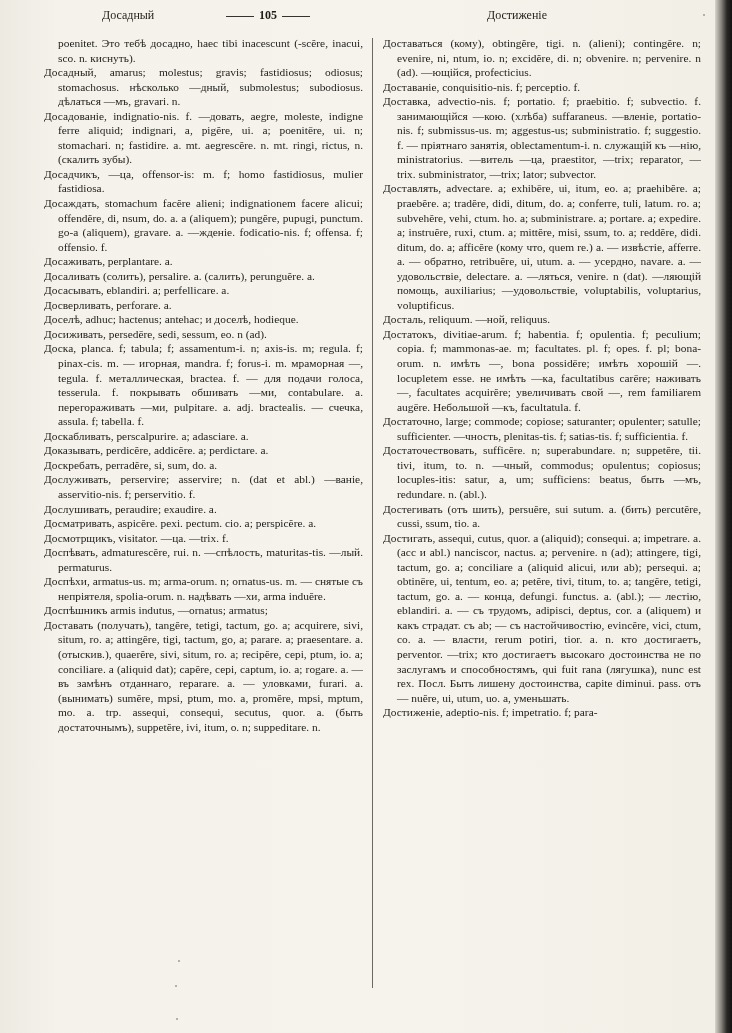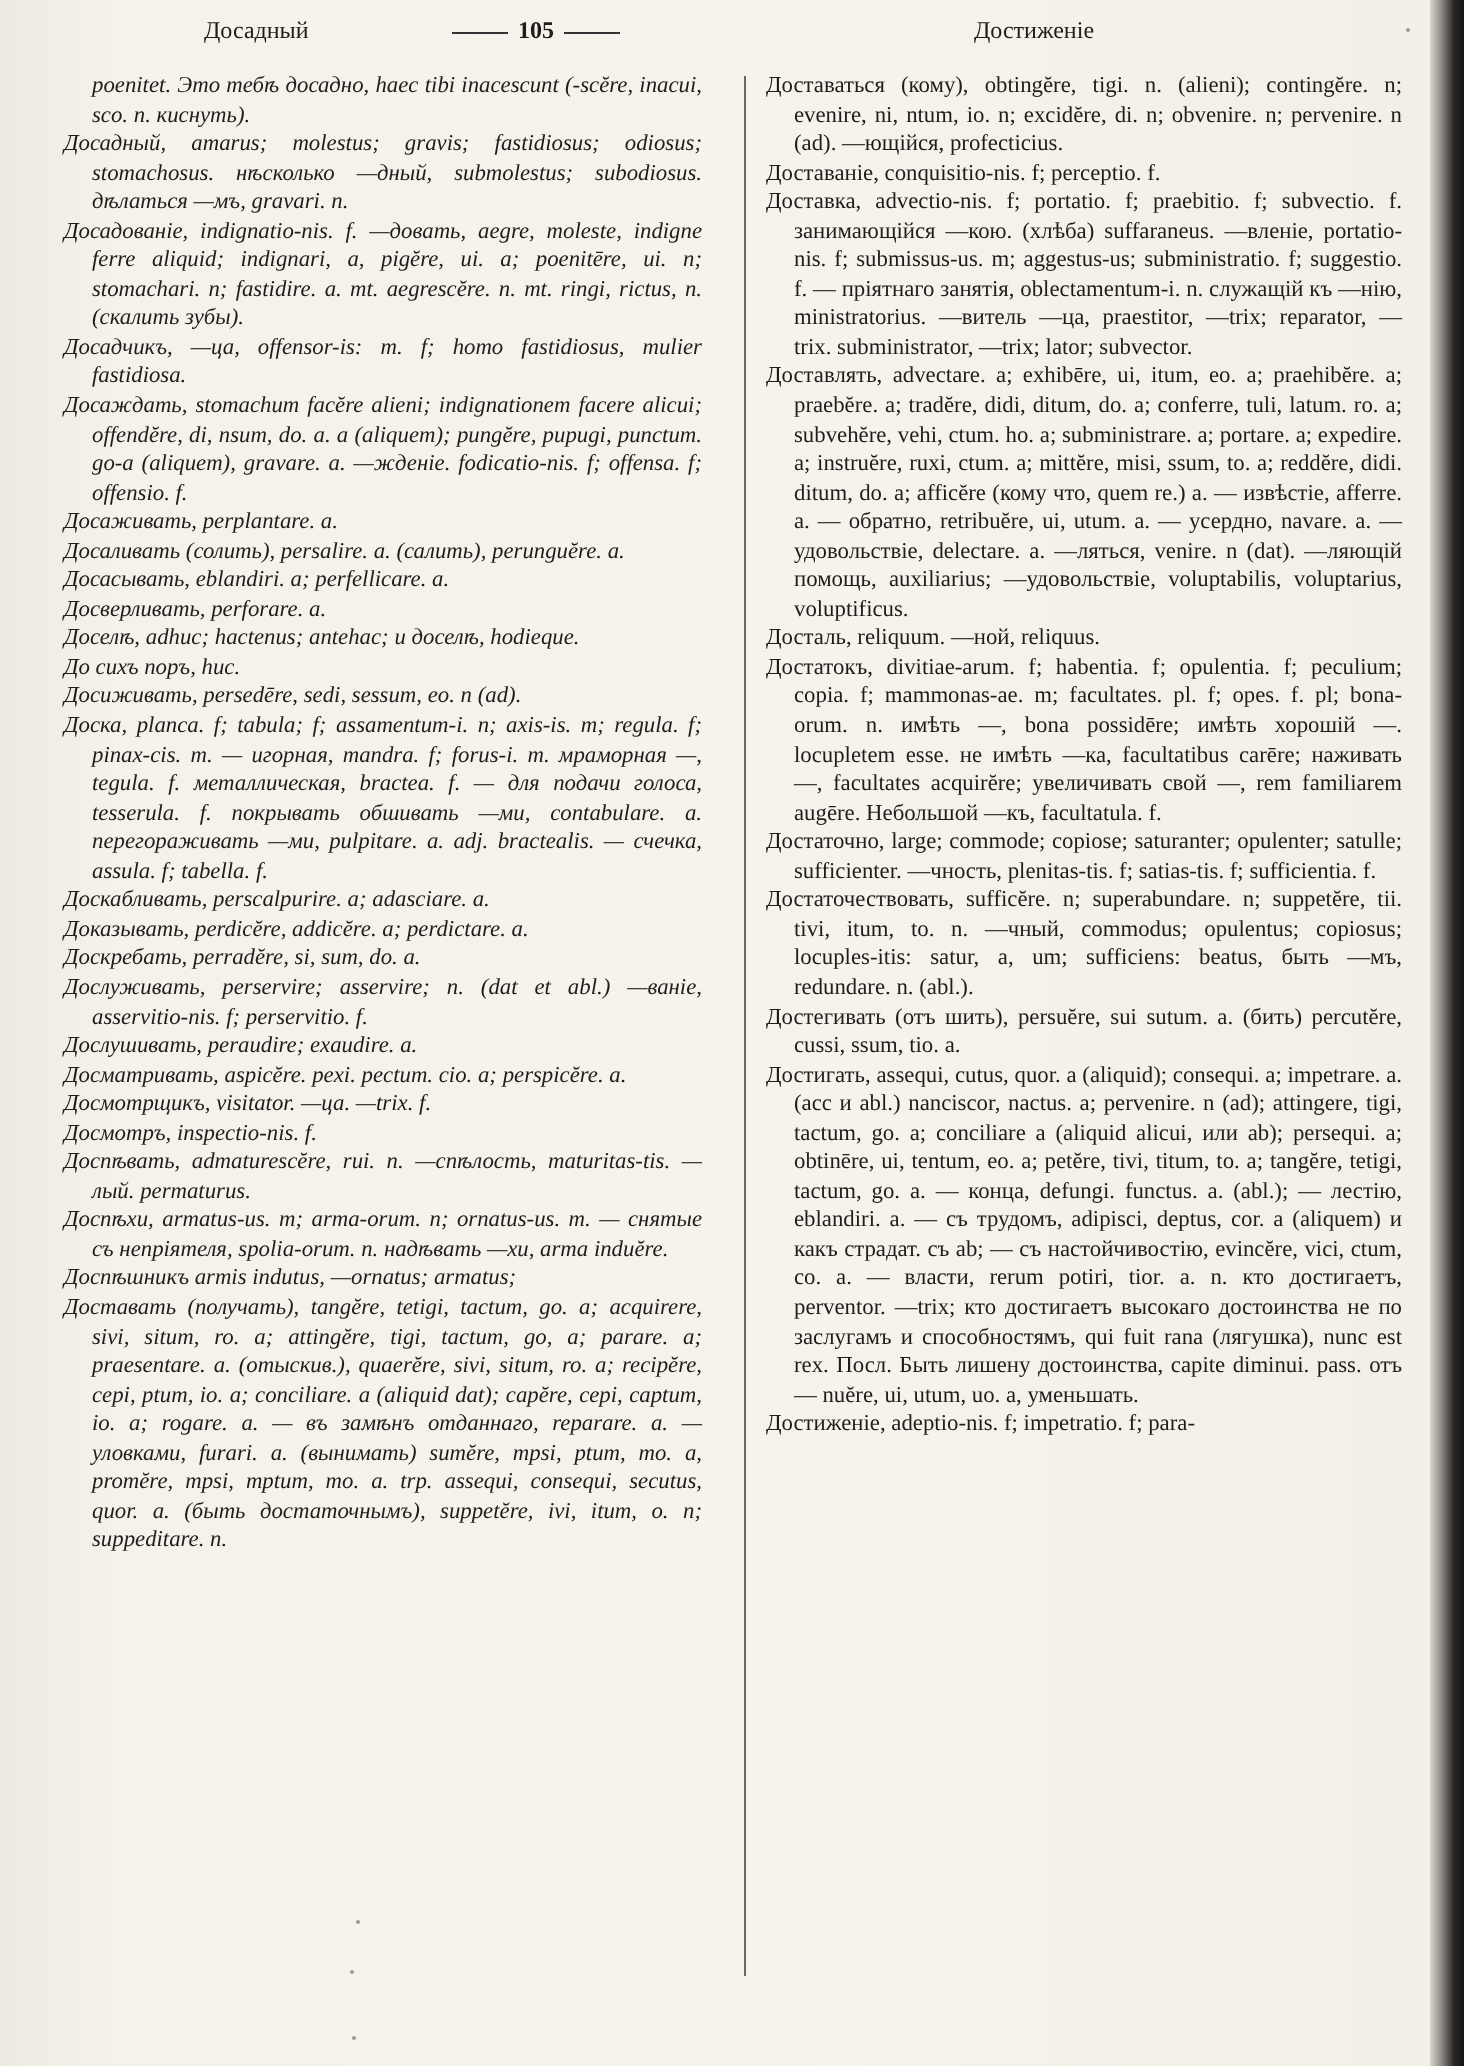--- a/index.html
+++ b/index.html
@@ -24,21 +24,21 @@
     }
     .header .left { position: absolute; left: 102px; top: 0; font-family: Liberation Serif, serif; }
     .header .center { position: absolute; left: 218px; top: 0; width: 100px; text-align: center; font-weight: bold; }
     .header .center .rule { display: inline-block; width: 28px; border-top: 1px solid #333; vertical-align: middle; margin: 0 5px; }
     .header .right { position: absolute; left: 487px; top: 0; }
     .col {
       position: absolute; top: 36px;
       font-size: 11.4px; line-height: 14.55px;
       text-align: justify;
     }
-    .col.left { left: 32px; width: 319px; font-style: italic; }
+    .col.left { left: 44px; width: 319px; }
     .col.right { left: 383px; width: 318px; font-family: Liberation Serif, serif; }
     .divider {
       position: absolute; left: 372px; top: 38px; width: 1px; height: 950px;
       background: #6a6862;
     }
     .entry { margin: 0; padding-left: 14px; text-indent: -14px; }
     .entry.cont { padding-left: 14px; text-indent: 0; }
     .hw { font-weight: normal; }
     .speck { position: absolute; width: 2px; height: 2px; background: #9c9a92; border-radius: 1px; }
   </style>
@@ -58,31 +58,29 @@
       <p class="entry cont"><span class="hw"></span><span>poenitet. Это тебѣ досадно, haec tibi inacescunt (-scĕre, inacui, sco. n. киснуть).</span></p>
       <p class="entry"><span class="hw">Досадный,</span><span> amarus; molestus; gravis; fastidiosus; odiosus; stomachosus. нѣсколько —дный, submolestus; subodiosus. дѣлаться —мъ, gravari. n.</span></p>
       <p class="entry"><span class="hw">Досадованіе,</span><span> indignatio-nis. f. —довать, aegre, moleste, indigne ferre aliquid; indignari, a, pigĕre, ui. a; poenitēre, ui. n; stomachari. n; fastidire. a. mt. aegrescĕre. n. mt. ringi, rictus, n. (скалить зубы).</span></p>
       <p class="entry"><span class="hw">Досадчикъ,</span><span> —ца, offensor-is: m. f; homo fastidiosus, mulier fastidiosa.</span></p>
       <p class="entry"><span class="hw">Досаждать,</span><span> stomachum facĕre alieni; indignationem facere alicui; offendĕre, di, nsum, do. a. a (aliquem); pungĕre, pupugi, punctum. go-a (aliquem), gravare. a. —жденіе. fodicatio-nis. f; offensa. f; offensio. f.</span></p>
       <p class="entry"><span class="hw">Досаживать,</span><span> perplantare. a.</span></p>
       <p class="entry"><span class="hw">Досаливать</span><span> (солить), persalire. a. (салить), perunguĕre. a.</span></p>
       <p class="entry"><span class="hw">Досасывать,</span><span> eblandiri. a; perfellicare. a.</span></p>
       <p class="entry"><span class="hw">Досверливать,</span><span> perforare. a.</span></p>
       <p class="entry"><span class="hw">Доселѣ,</span><span> adhuc; hactenus; antehac; и доселѣ, hodieque.</span></p>
-      <p class="entry"><span class="hw">До сихъ поръ,</span><span> huc.</span></p>
       <p class="entry"><span class="hw">Досиживать,</span><span> persedēre, sedi, sessum, eo. n (ad).</span></p>
       <p class="entry"><span class="hw">Доска,</span><span> planca. f; tabula; f; assamentum-i. n; axis-is. m; regula. f; pinax-cis. m. — игорная, mandra. f; forus-i. m. мраморная —, tegula. f. металлическая, bractea. f. — для подачи голоса, tesserula. f. покрывать обшивать —ми, contabulare. a. перегораживать —ми, pulpitare. a. adj. bractealis. — счечка, assula. f; tabella. f.</span></p>
       <p class="entry"><span class="hw">Доскабливать,</span><span> perscalpurire. a; adasciare. a.</span></p>
       <p class="entry"><span class="hw">Доказывать,</span><span> perdicĕre, addicĕre. a; perdictare. a.</span></p>
       <p class="entry"><span class="hw">Доскребать,</span><span> perradĕre, si, sum, do. a.</span></p>
       <p class="entry"><span class="hw">Дослуживать,</span><span> perservire; asservire; n. (dat et abl.) —ваніе, asservitio-nis. f; perservitio. f.</span></p>
       <p class="entry"><span class="hw">Дослушивать,</span><span> peraudire; exaudire. a.</span></p>
       <p class="entry"><span class="hw">Досматривать,</span><span> aspicĕre. pexi. pectum. cio. a; perspicĕre. a.</span></p>
       <p class="entry"><span class="hw">Досмотрщикъ,</span><span> visitator. —ца. —trix. f.</span></p>
-      <p class="entry"><span class="hw">Досмотръ,</span><span> inspectio-nis. f.</span></p>
       <p class="entry"><span class="hw">Доспѣвать,</span><span> admaturescĕre, rui. n. —спѣлость, maturitas-tis. —лый. permaturus.</span></p>
       <p class="entry"><span class="hw">Доспѣхи,</span><span> armatus-us. m; arma-orum. n; ornatus-us. m. — снятые съ непріятеля, spolia-orum. n. надѣвать —хи, arma induĕre.</span></p>
       <p class="entry"><span class="hw">Доспѣшникъ</span><span> armis indutus, —ornatus; armatus;</span></p>
       <p class="entry"><span class="hw">Доставать</span><span> (получать), tangĕre, tetigi, tactum, go. a; acquirere, sivi, situm, ro. a; attingĕre, tigi, tactum, go, a; parare. a; praesentare. a. (отыскив.), quaerĕre, sivi, situm, ro. a; recipĕre, cepi, ptum, io. a; conciliare. a (aliquid dat); capĕre, cepi, captum, io. a; rogare. a. — въ замѣнъ отданнаго, reparare. a. — уловками, furari. a. (вынимать) sumĕre, mpsi, ptum, mo. a, promĕre, mpsi, mptum, mo. a. trp. assequi, consequi, secutus, quor. a. (быть достаточнымъ), suppetĕre, ivi, itum, o. n; suppeditare. n.</span></p>
     </div>
   <div class="divider"></div>
   <div class="col right" id="col-right">
       <p class="entry"><span class="hw">Доставаться</span><span> (кому), obtingĕre, tigi. n. (alieni); contingĕre. n; evenire, ni, ntum, io. n; excidĕre, di. n; obvenire. n; pervenire. n (ad). —ющійся, profecticius.</span></p>
       <p class="entry"><span class="hw">Доставаніе,</span><span> conquisitio-nis. f; perceptio. f.</span></p>
       <p class="entry"><span class="hw">Доставка,</span><span> advectio-nis. f; portatio. f; praebitio. f; subvectio. f. занимающійся —кою. (хлѣба) suffaraneus. —вленіе, portatio-nis. f; submissus-us. m; aggestus-us; subministratio. f; suggestio. f. — пріятнаго занятія, oblectamentum-i. n. служащій къ —нію, ministratorius. —витель —ца, praestitor, —trix; reparator, — trix. subministrator, —trix; lator; subvector.</span></p>

